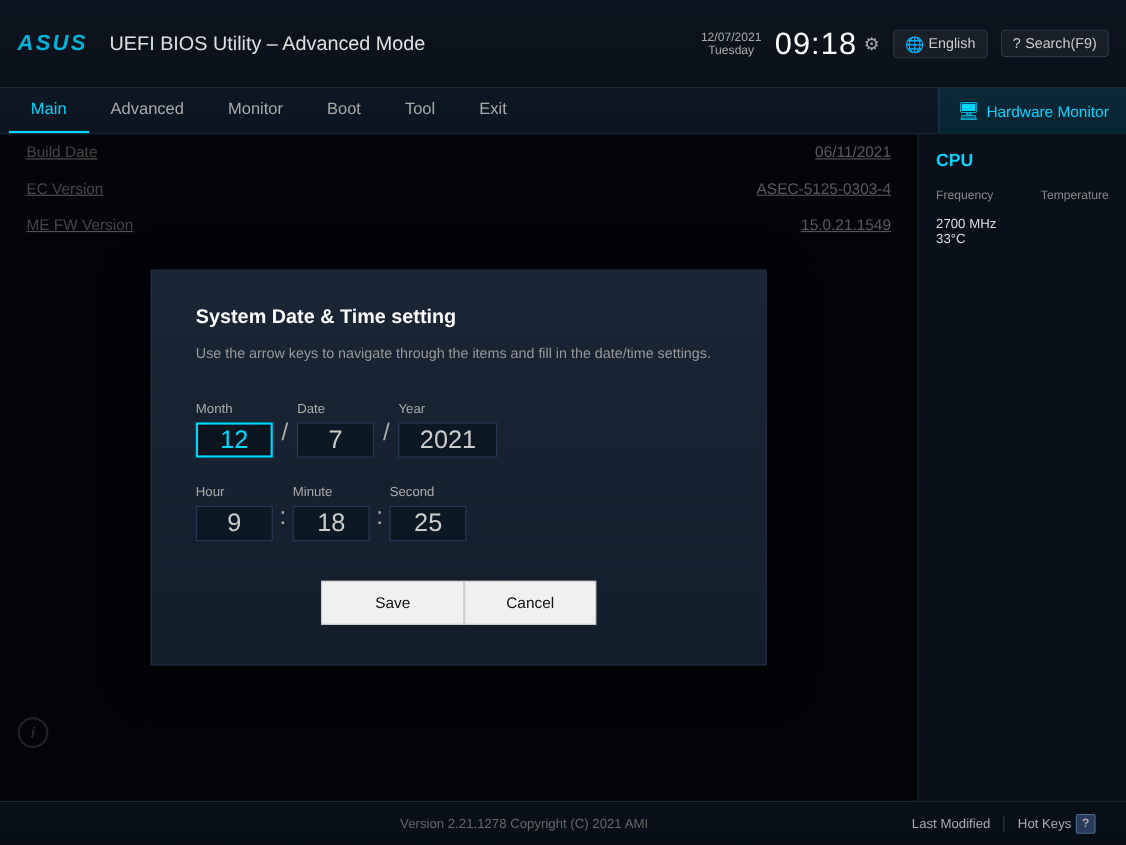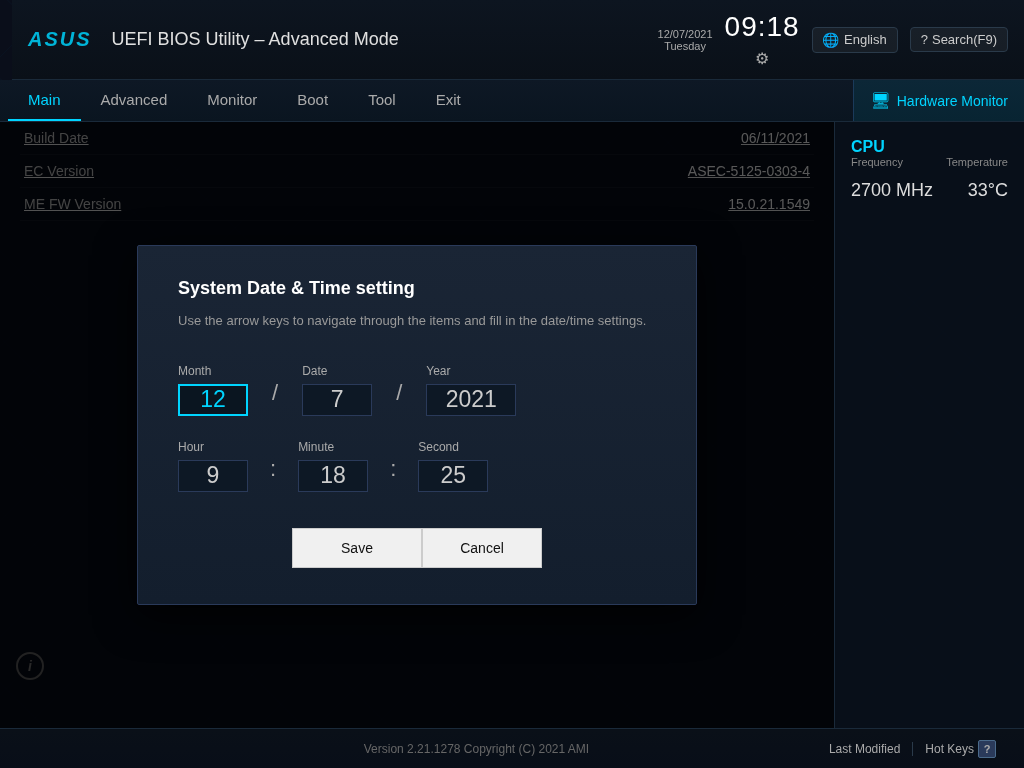--- a/index.html
+++ b/index.html
@@ -41,21 +41,20 @@
     .header {
       position: relative;
       z-index: 10;
       background: linear-gradient(180deg, #0d1520 0%, #0a1018 100%);
       border-bottom: 1px solid #1a2a3a;
       height: 80px;
       display: flex;
       align-items: center;
       padding: 0 16px;
       gap: 16px;
-      margin-left: 12px;
     }
 
     .asus-logo {
       display: flex;
       align-items: center;
       gap: 8px;
     }
 
     .asus-text {
       color: #00b4d8;
@@ -88,21 +87,20 @@
 
     .date-text {
       color: #aaa;
       font-size: 11px;
     }
 
     .time-block {
       display: flex;
       align-items: center;
       gap: 6px;
-      flex-direction: column;
     }
 
     .time-text {
       color: #ffffff;
       font-size: 28px;
       font-weight: 300;
       letter-spacing: 1px;
     }
 
     .gear-icon {
@@ -253,21 +251,21 @@
     .date-time-form {
       display: flex;
       flex-direction: column;
       gap: 24px;
       margin-bottom: 36px;
     }
 
     .form-row {
       display: flex;
       align-items: flex-end;
-      gap: 16px;
+      gap: 0;
     }
 
     .field-group {
       display: flex;
       flex-direction: column;
       gap: 6px;
     }
 
     .field-label {
       color: #aaa;
@@ -337,41 +335,43 @@
       font-size: 14px;
       cursor: pointer;
       font-family: inherit;
     }
 
     
     .cpu-label {
       color: #00d4ff;
       font-size: 16px;
       font-weight: 600;
+      margin-bottom: 16px;
     }
 
     .cpu-stats {
       display: flex;
       flex-direction: column;
       gap: 8px;
     }
 
     .stat-header {
       display: flex;
       justify-content: space-between;
       color: #888;
       font-size: 11px;
       margin-bottom: 4px;
     }
 
     .stat-values {
       display: flex;
-      justify-content: space-between;
+      justify-content: flex-end;
       color: #ddd;
-      font-size: 18px;
+      font-size: 12px;
+      flex-direction: column;
     }
 
     
     .footer {
       position: relative;
       z-index: 10;
       background: linear-gradient(180deg, #0a1018 0%, #080e18 100%);
       border-top: 1px solid #1a2a3a;
       height: 40px;
       display: flex;

